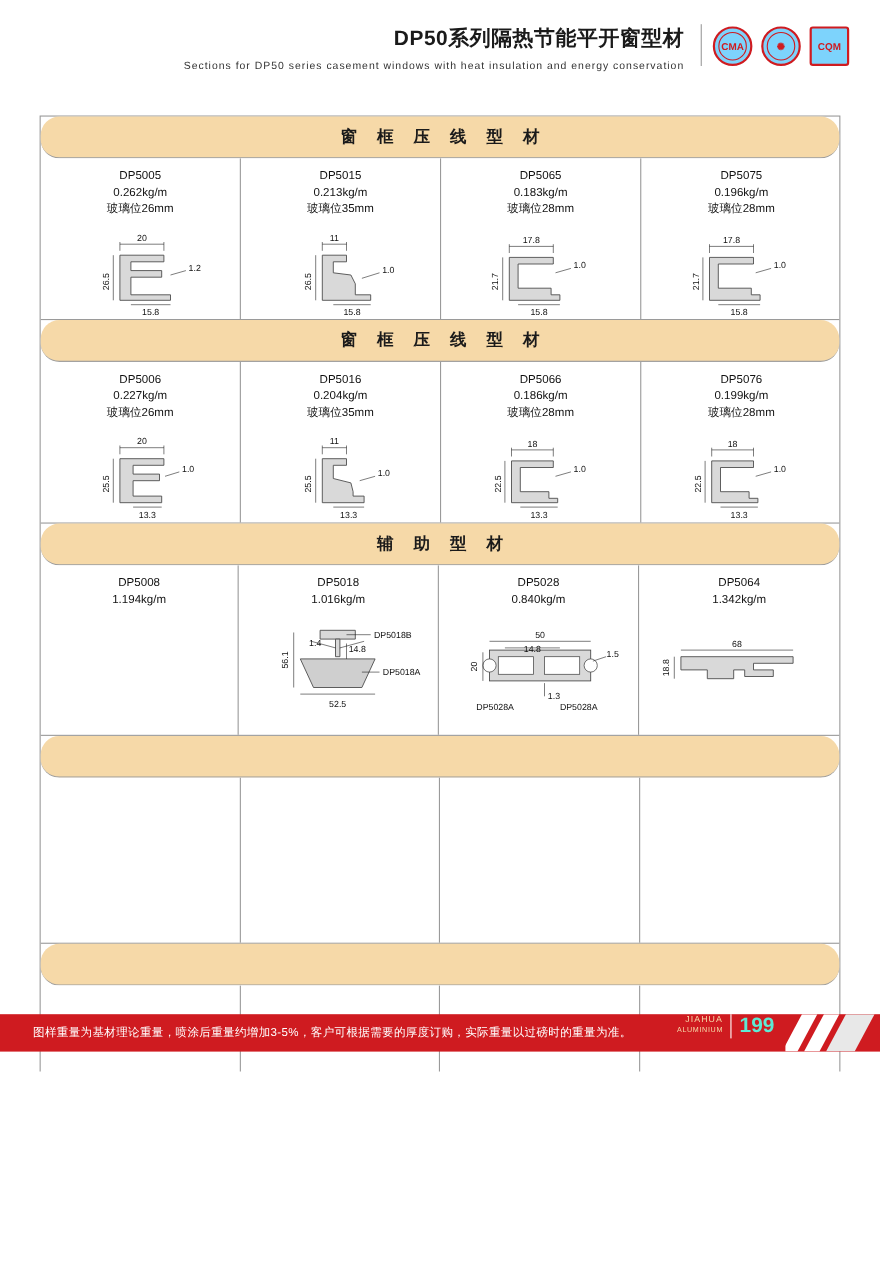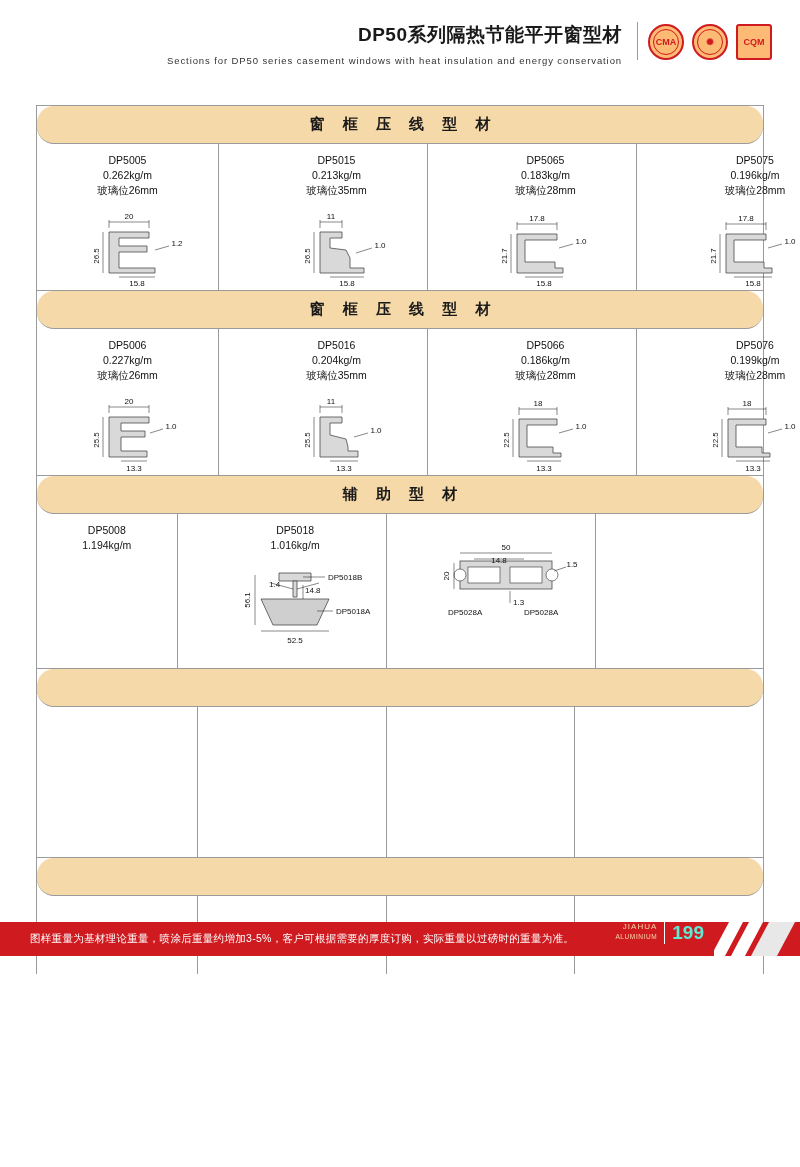--- a/index.html
+++ b/index.html
@@ -57,21 +57,21 @@
   .logo {
     width: 36px; height: 36px;
     border-radius: 50%;
     border: 2px solid #cf1b20;
     display: flex;
     align-items: center;
     justify-content: center;
     font-size: 8px;
     font-weight: bold;
     color: #cf1b20;
-    background: #fdba74;
+    background: #7dd3fc;
     position: relative;
   }
   .logo.sq {
     border-radius: 3px;
     border: 2px solid #cf1b20;
     text-align: right;
   }
   .logo .inner-ring {
     position: absolute;
     left: 3px; top: 3px; right: 3px; bottom: 3px;
@@ -100,21 +100,20 @@
     font-size: 15px;
     font-weight: bold;
     color: #1a1a1a;
     letter-spacing: 7px;
     text-indent: 7px;
   }
   .band.empty { height: 38px; }
   .row {
     display: flex;
     border-bottom: 1px solid #9a9a9a;
-    gap: 27px;
   }
   .row:last-child { border-bottom: none; }
   .cell {
     width: 182px;
     border-right: 1px solid #9a9a9a;
     position: relative;
     padding-top: 9px;
   }
   .cell:last-child { border-right: none; }
   .cell-head {
@@ -453,20 +452,24 @@
             <text class="dim" x="64" y="34">1.4</text>
             <line class="ln" x1="98" y1="32" x2="98" y2="46"></line>
             <text class="dimv" x="100" y="40">14.8</text>
             <line class="ln" x1="56" y1="78" x2="124" y2="78"></line>
             <text class="dim" x="90" y="90" text-anchor="middle">52.5</text>
           </svg>
         </div>
       </div>
 
       <div class="cell">
+        <div class="cell-head">
+          <div class="code">DP5028</div>
+          <div>0.840kg/m</div>
+        </div>
         <div class="fig">
           <svg width="182" height="115" viewBox="0 0 182 115">
             <rect class="prof" x="46" y="38" width="92" height="28"></rect>
             <rect fill="#fff" stroke="#4a4a4a" stroke-width="0.7" x="54" y="44" width="32" height="16"></rect>
             <rect fill="#fff" stroke="#4a4a4a" stroke-width="0.7" x="96" y="44" width="32" height="16"></rect>
             <circle fill="#fff" stroke="#4a4a4a" stroke-width="0.7" cx="46" cy="52" r="6"></circle>
             <circle fill="#fff" stroke="#4a4a4a" stroke-width="0.7" cx="138" cy="52" r="6"></circle>
             <line class="ln" x1="46" y1="30" x2="138" y2="30"></line>
             <text class="dim" x="92" y="27" text-anchor="middle">50</text>
             <line class="ln" x1="60" y1="36" x2="110" y2="36"></line>
@@ -477,20 +480,33 @@
             <text class="dim" x="158" y="44" text-anchor="middle">1.5</text>
             <line class="ln" x1="96" y1="68" x2="96" y2="80"></line>
             <text class="dim" x="99" y="82">1.3</text>
             <text class="lbl" x="34" y="92">DP5028A</text>
             <text class="lbl" x="110" y="92">DP5028A</text>
           </svg>
         </div>
       </div>
 
       <div class="cell">
+        <div class="cell-head">
+          <div class="code">DP5064</div>
+          <div>1.342kg/m</div>
+        </div>
+        <div class="fig">
+          <svg width="182" height="115" viewBox="0 0 182 115">
+            <path class="prof" d="M38,44 L140,44 L140,50 L104,50 L104,56 L122,56 L122,62 L96,62 L96,56 L86,56 L86,64 L62,64 L62,56 L38,56 Z"></path>
+            <line class="ln" x1="38" y1="38" x2="140" y2="38"></line>
+            <text class="dim" x="89" y="35" text-anchor="middle">68</text>
+            <line class="ln" x1="32" y1="44" x2="32" y2="64"></line>
+            <text class="dimv" x="27" y="54" text-anchor="middle" transform="rotate(-90 27 54)">18.8</text>
+          </svg>
+        </div>
       </div>
     </div>
 
     <div class="band empty">
       <div class="band-label"></div>
     </div>
 
     <div class="row blank1">
       <div class="cell"></div>
       <div class="cell"></div>

